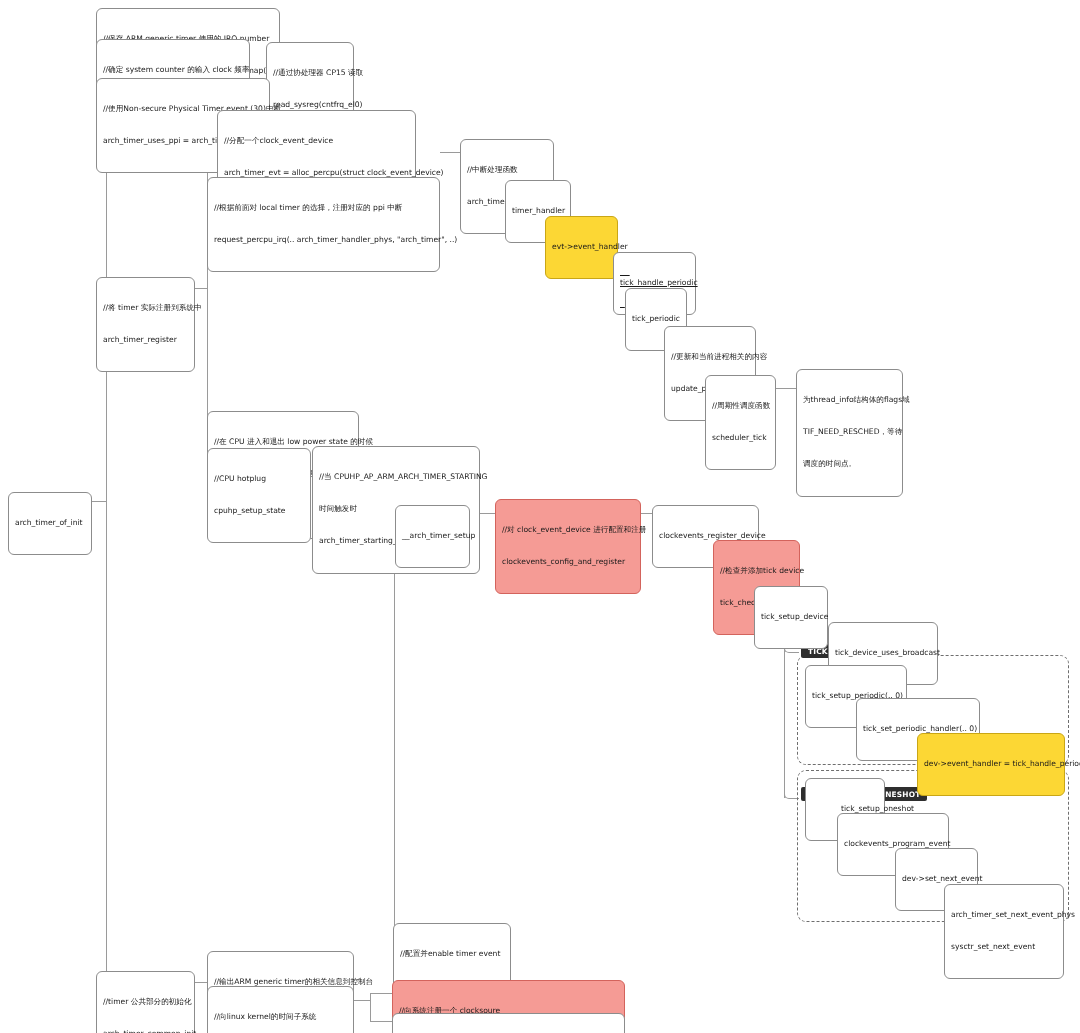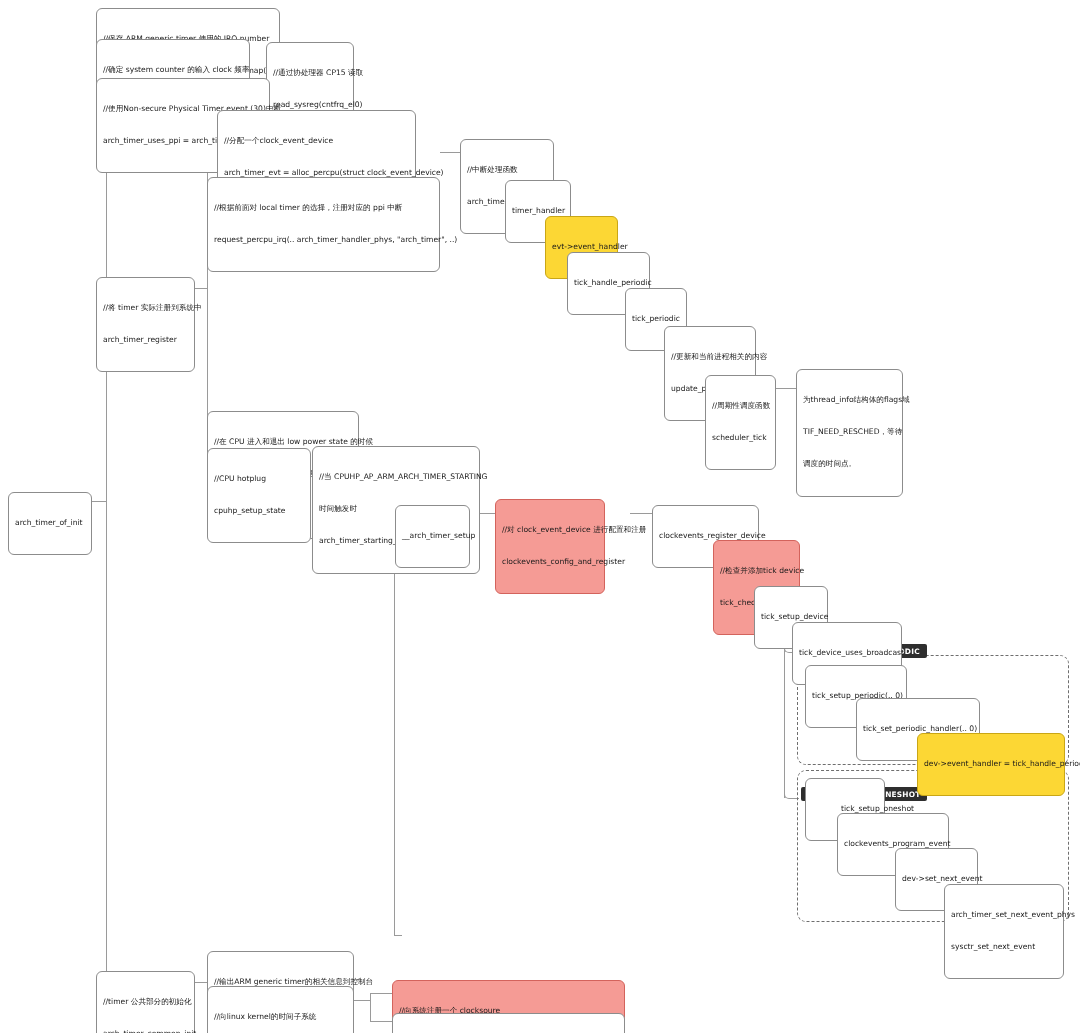--- a/index.html
+++ b/index.html
@@ -199,21 +199,21 @@
   </div>
 
   <div class="node" style="left:505px;top:180px;width:66px;">
     <span class="ln">timer_handler</span>
   </div>
 
   <div class="node yellow" style="left:545px;top:216px;width:73px;">
     <span class="ln">evt-&gt;event_handler</span>
   </div>
 
-  <div class="node" style="left:567px;top:252px;width:83px;">
+  <div class="node" style="left:613px;top:252px;width:83px;text-decoration:underline;">
     <span class="ln">tick_handle_periodic</span>
   </div>
 
   <div class="node" style="left:625px;top:288px;width:62px;">
     <span class="ln">tick_periodic</span>
   </div>
 
   <div class="node" style="left:664px;top:326px;width:92px;">
     <span class="ln">//更新和当前进程相关的内容</span>
     <span class="ln">update_process_times</span>
@@ -244,39 +244,39 @@
   <div class="node" style="left:312px;top:446px;width:168px;">
     <span class="ln">//当 CPUHP_AP_ARM_ARCH_TIMER_STARTING</span>
     <span class="ln">时间触发时</span>
     <span class="ln">arch_timer_starting_cpu</span>
   </div>
 
   <div class="node" style="left:395px;top:505px;width:75px;">
     <span class="ln">__arch_timer_setup</span>
   </div>
 
-  <div class="node red" style="left:495px;top:499px;width:110px;">
+  <div class="node red" style="left:495px;top:499px;width:146px;">
     <span class="ln">//对 clock_event_device 进行配置和注册</span>
     <span class="ln">clockevents_config_and_register</span>
   </div>
 
   <div class="node" style="left:652px;top:505px;width:107px;">
     <span class="ln">clockevents_register_device</span>
   </div>
 
   <div class="node red" style="left:713px;top:540px;width:87px;">
     <span class="ln">//检查并添加tick device</span>
     <span class="ln">tick_check_new_device</span>
   </div>
 
   <div class="node" style="left:754px;top:586px;width:74px;">
     <span class="ln">tick_setup_device</span>
   </div>
 
-  <div class="node" style="left:792px;top:622px;width:110px;">
+  <div class="node" style="left:828px;top:622px;width:110px;">
     <span class="ln">tick_device_uses_broadcast</span>
   </div>
 
   <div class="node" style="left:805px;top:665px;width:102px;">
     <span class="ln">tick_setup_periodic(.. 0)</span>
   </div>
 
   <div class="node" style="left:856px;top:698px;width:124px;">
     <span class="ln">tick_set_periodic_handler(.. 0)</span>
   </div>
@@ -295,20 +295,24 @@
 
   <div class="node" style="left:895px;top:848px;width:83px;">
     <span class="ln">dev-&gt;set_next_event</span>
   </div>
 
   <div class="node" style="left:944px;top:884px;width:120px;">
     <span class="ln">arch_timer_set_next_event_phys</span>
     <span class="ln">sysctr_set_next_event</span>
   </div>
 
+  <div class="node" style="left:393px;top:923px;width:118px;">
+    <span class="ln">//配置并enable timer event</span>
+    <span class="ln">arch_timer_configure_evtstream</span>
+  </div>
 
   <div class="node" style="left:96px;top:971px;width:99px;">
     <span class="ln">//timer 公共部分的初始化</span>
     <span class="ln">arch_timer_common_init</span>
   </div>
 
   <div class="node" style="left:207px;top:951px;width:147px;">
     <span class="ln">//输出ARM generic timer的相关信息到控制台</span>
     <span class="ln">arch_timer_banner</span>
   </div>

